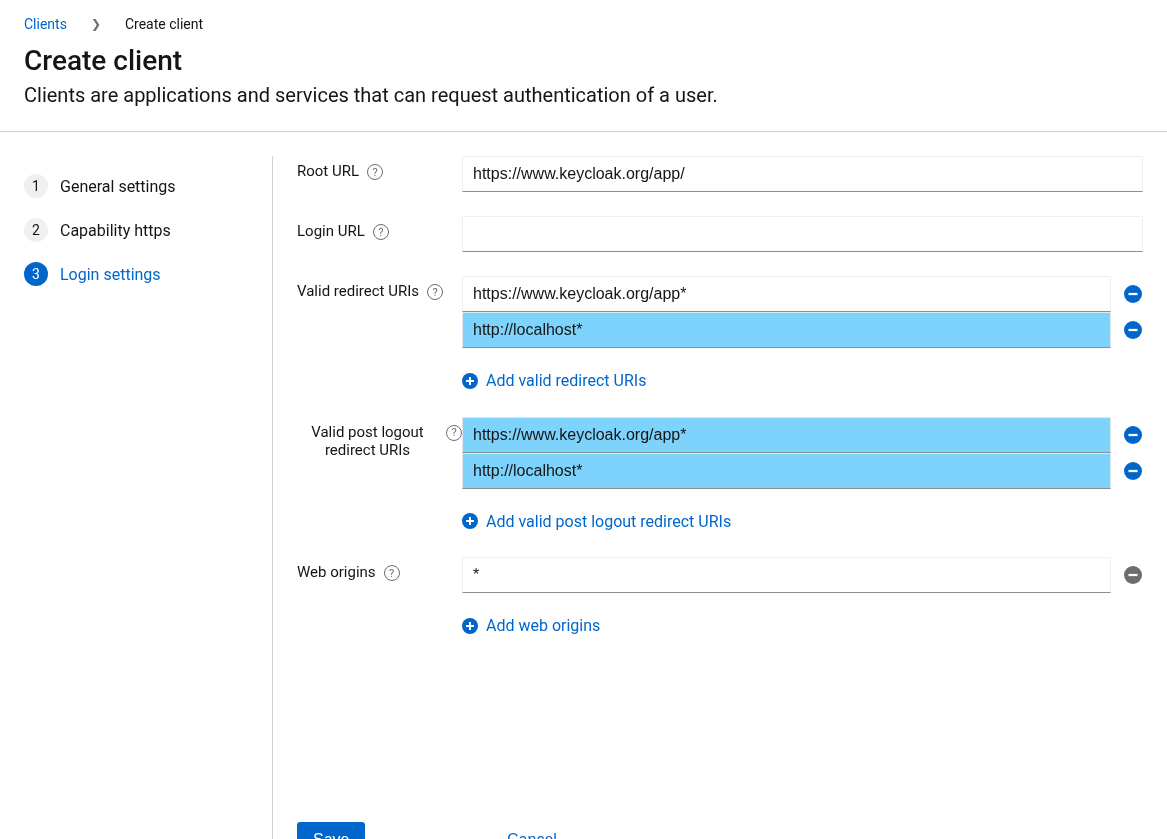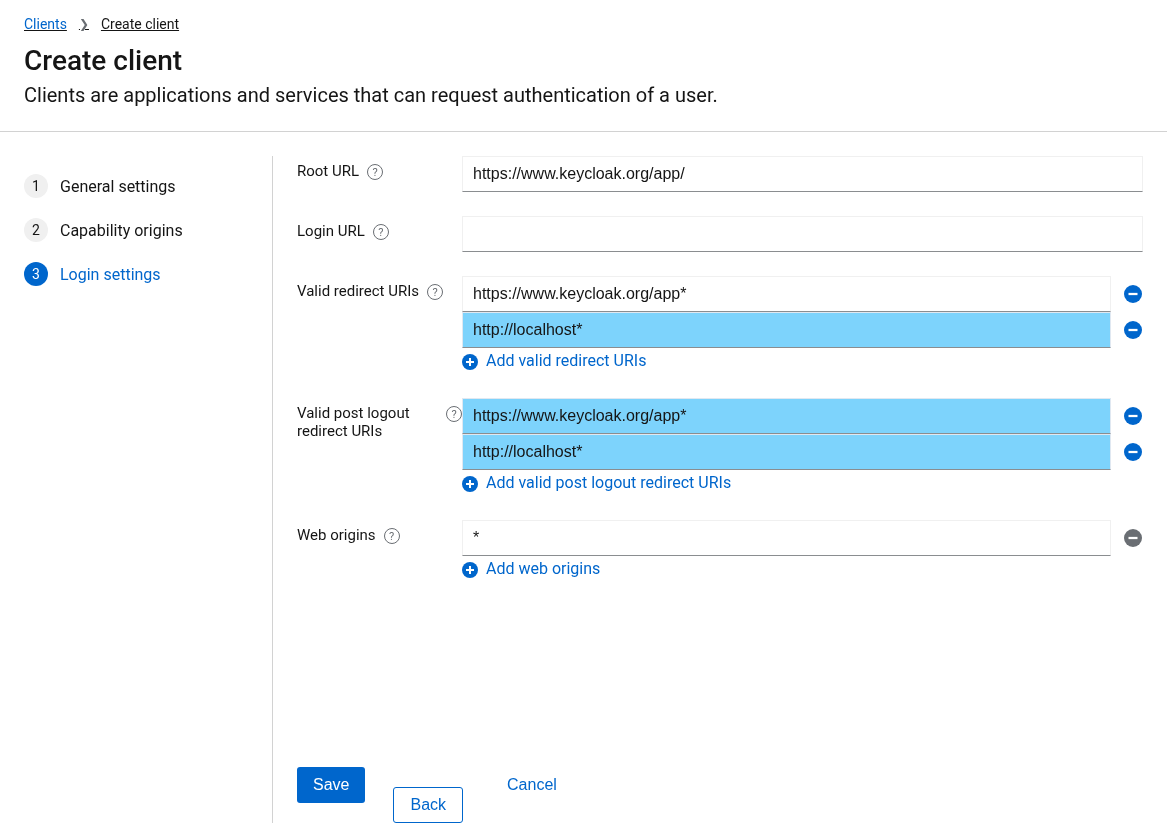--- a/index.html
+++ b/index.html
@@ -7,22 +7,21 @@
     font-family: -apple-system, BlinkMacSystemFont, "Segoe UI", Roboto, "Helvetica Neue", Arial, sans-serif;
     font-size: 16px;
     color: #151515;
     background: #fff;
   }
   .breadcrumb {
     padding: 16px 24px 12px;
     font-size: 14px;
     display: flex;
     align-items: center;
-    gap: 12px;
-    text-decoration: underline;
+    gap: 24px;
   }
   .breadcrumb a { color: #0066cc; text-decoration: none; }
   .breadcrumb .sep { color: #6a6e73; font-size: 12px; }
   .breadcrumb .current { color: #151515; }
   .header {
     padding: 0 24px 24px;
   }
   .header h1 {
     font-size: 28px;
     font-weight: 500;
@@ -85,20 +84,21 @@
   .form-label-col {
     width: 165px;
     padding-top: 6px;
     display: flex;
     align-items: flex-start;
     gap: 8px;
   }
   .form-label-col label {
     font-size: 15px;
     color: #151515;
+    text-align: center;
   }
   .help-icon {
     width: 16px;
     height: 16px;
     border: 1px solid #6a6e73;
     border-radius: 50%;
     display: inline-flex;
     align-items: center;
     justify-content: center;
     font-size: 11px;
@@ -144,26 +144,26 @@
     border-radius: 50%;
     display: flex;
     align-items: center;
     justify-content: center;
     cursor: pointer;
     flex-shrink: 0;
   }
   .remove-btn svg { width: 18px; height: 18px; }
   .add-link {
     display: inline-flex;
-    align-items: flex-end;
+    align-items: center;
     gap: 8px;
     color: #0066cc;
     font-size: 16px;
     cursor: pointer;
-    margin-top: 3px;
+    margin-top: 23px;
   }
   .add-link svg { width: 16px; height: 16px; }
   .footer {
     display: flex;
     gap: 28px;
     align-items: center;
     margin-top: 140px;
   }
   .btn {
     height: 36px;
@@ -210,21 +210,21 @@
 <div class="divider"></div>
 
 <div class="main">
   <div class="wizard-nav">
     <div class="wizard-step">
       <span class="step-circle">1</span>
       <span class="step-label">General settings</span>
     </div>
     <div class="wizard-step">
       <span class="step-circle">2</span>
-      <span class="step-label">Capability origins</span>
+      <span class="step-label">Capability https</span>
     </div>
     <div class="wizard-step active">
       <span class="step-circle">3</span>
       <span class="step-label">Login settings</span>
     </div>
   </div>
 
   <div class="form-area">
     <div class="form-body">
 

